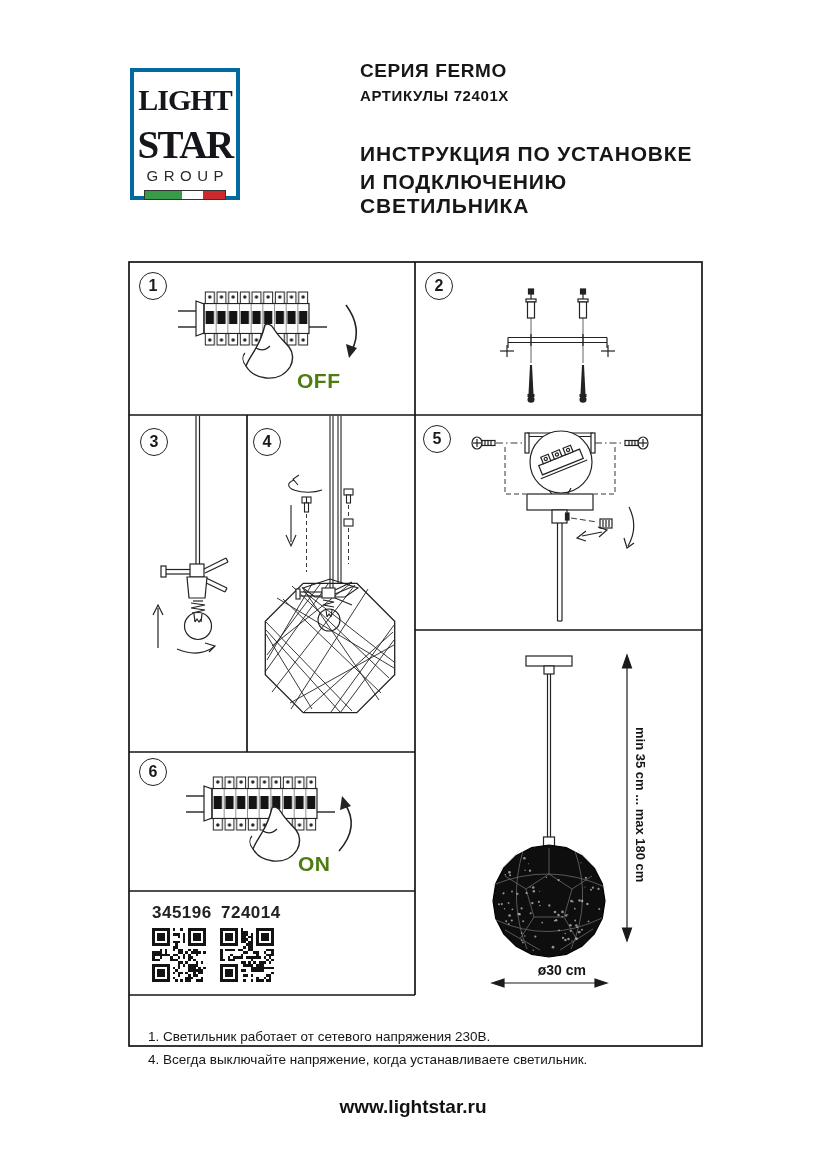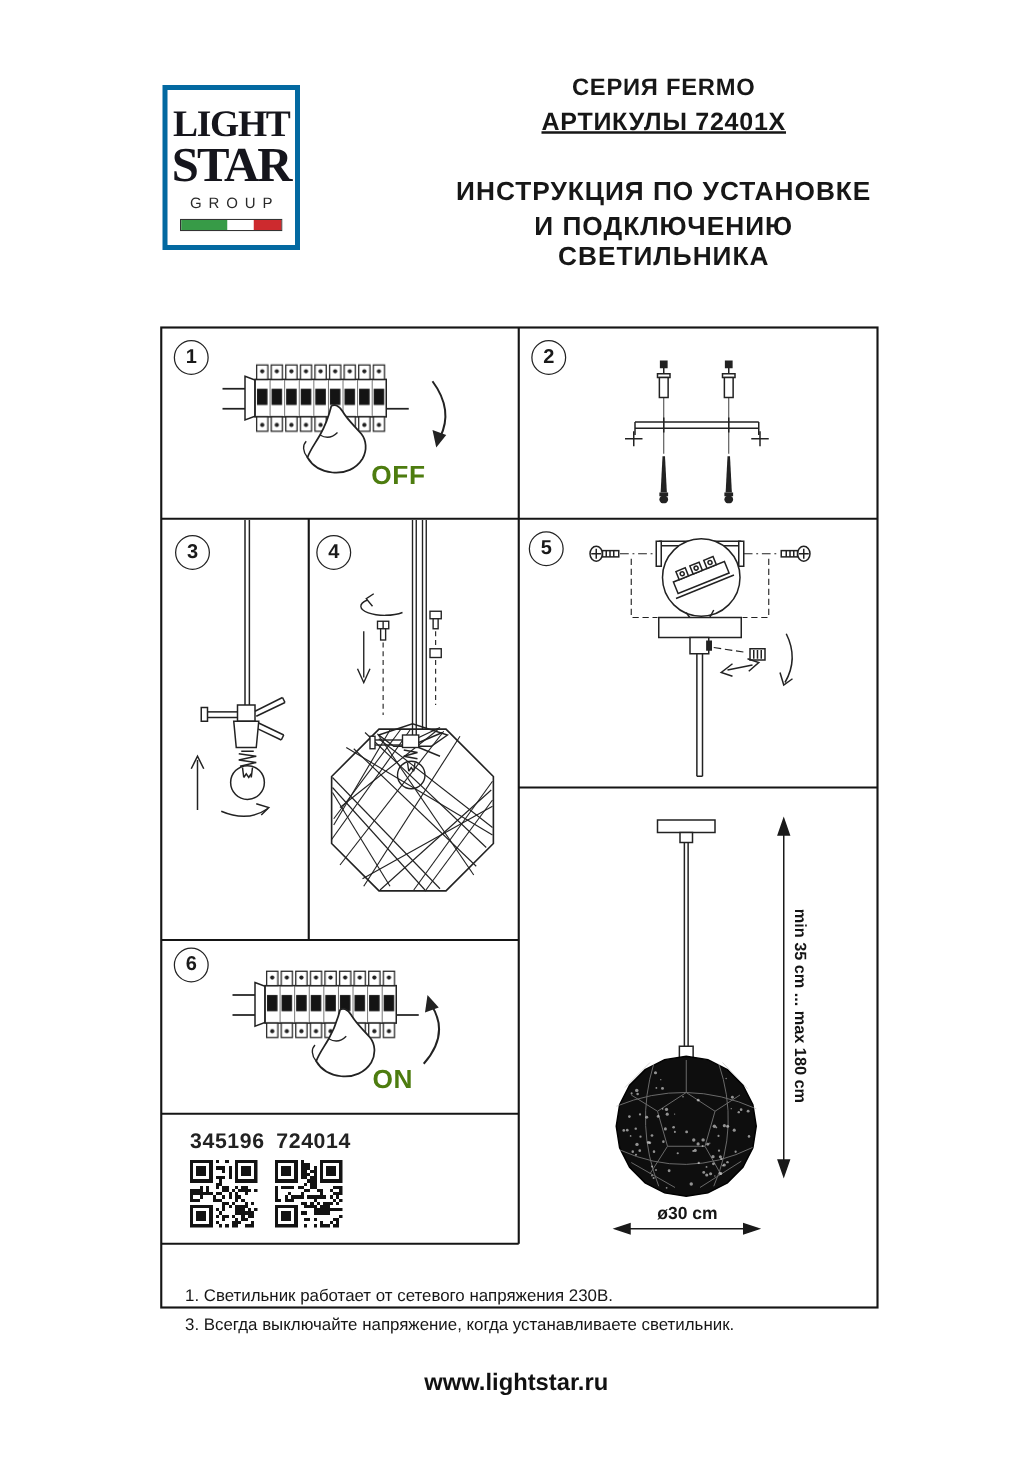--- a/index.html
+++ b/index.html
@@ -5,41 +5,41 @@
   html,body{margin:0;padding:0;background:#e8e8e8;}
   .page{position:relative;width:826px;height:1169px;background:#ffffff;overflow:hidden;
         font-family:"Liberation Sans","DejaVu Sans",sans-serif;color:#1a1a1a;}
   .abs{position:absolute;}
   #art{position:absolute;left:0;top:0;}
   
   .logo-box{left:130px;top:68px;width:110px;height:132px;border:4px solid #0369a1;
             text-align:center;box-sizing:border-box;}
   .logo-l1{display:block;margin-top:13px;font-family:"Liberation Serif","DejaVu Serif",serif;
            font-weight:700;font-size:30px;line-height:1;letter-spacing:-1px;color:#15151c;}
-  .logo-l2{display:block;margin-top:0px;font-family:"Liberation Serif","DejaVu Serif",serif;
+  .logo-l2{display:block;margin-top:12px;font-family:"Liberation Serif","DejaVu Serif",serif;
            font-weight:700;font-size:39px;line-height:0.9;letter-spacing:-1.5px;color:#15151c;}
-  .logo-l3{display:block;margin-top:5px;font-size:12px;font-weight:400;letter-spacing:5.5px;
+  .logo-l3{display:block;margin-top:5px;font-size:15px;font-weight:400;letter-spacing:5.5px;
            text-indent:5.5px;color:#2a2a2a;}
   .logo-flag{margin-top:6px;}
   
-  .hdr{left:360px;top:0;width:342px;text-align:center;font-weight:700;color:#171717;}
+  .hdr{left:360px;top:0;width:342px;text-align:left;font-weight:700;color:#171717;}
   .hdr-series{top:60px;font-size:19px;letter-spacing:0.6px;}
-  .hdr-articles{top:87px;font-size:20px;letter-spacing:0.6px;text-decoration:underline;}
+  .hdr-articles{top:87px;font-size:15px;letter-spacing:0.6px;}
   .hdr-t1{top:142px;font-size:21px;letter-spacing:0.8px;}
   .hdr-t2{top:170px;font-size:21px;letter-spacing:0.8px;}
   
   .step-circle{width:28px;height:28px;border:1.4px solid #232323;border-radius:50%;
                display:flex;align-items:center;justify-content:center;
                font-size:16px;font-weight:700;box-sizing:border-box;background:#fff;}
   
   .sw-label{font-size:21px;font-weight:600;letter-spacing:0.5px;color:#4d7c0f;}
   
   .dim-v{left:631px;top:727px;width:17px;height:170px;writing-mode:vertical-rl;
          font-size:13px;font-weight:700;white-space:nowrap;color:#151515;}
-  .dim-h{left:514px;top:962px;width:72px;text-align:center;font-size:14px;font-weight:700;color:#151515;}
+  .dim-h{left:514px;top:962px;width:72px;text-align:right;font-size:14px;font-weight:700;color:#151515;}
   
   .art-code{top:903px;font-size:17px;font-weight:700;letter-spacing:0.5px;color:#222;}
   .qr{position:absolute;top:928px;width:54px;height:54px;}
   
   .notes{left:148px;top:994px;font-size:13.5px;line-height:22.5px;color:#161616;margin-top:32px;}
   
   .footer{left:0;top:1096px;width:826px;text-align:center;font-size:19px;font-weight:700;color:#111;}
 </style>
 </head>
 <body>
@@ -693,17 +693,17 @@
       <rect x="15" y="1" width="5" height="5" fill="#fff"></rect>
       <rect x="16" y="2" width="3" height="3" fill="#131313"></rect>
       <rect x="0" y="14" width="7" height="7" fill="#131313"></rect>
       <rect x="1" y="15" width="5" height="5" fill="#fff"></rect>
       <rect x="2" y="16" width="3" height="3" fill="#131313"></rect>
       <rect x="14" y="14" width="3" height="3" fill="#131313"></rect>
     </svg>
 
   <div class="abs notes">
     <div>1. Светильник работает от сетевого напряжения 230В.</div>
-    <div>3. Всегда выключайте напряжение, когда устанавливаете светильник.</div>
+    <div>4. Всегда выключайте напряжение, когда устанавливаете светильник.</div>
   </div>
 
   <div class="abs footer">www.lightstar.ru</div>
 </div>
 
 </body></html>

